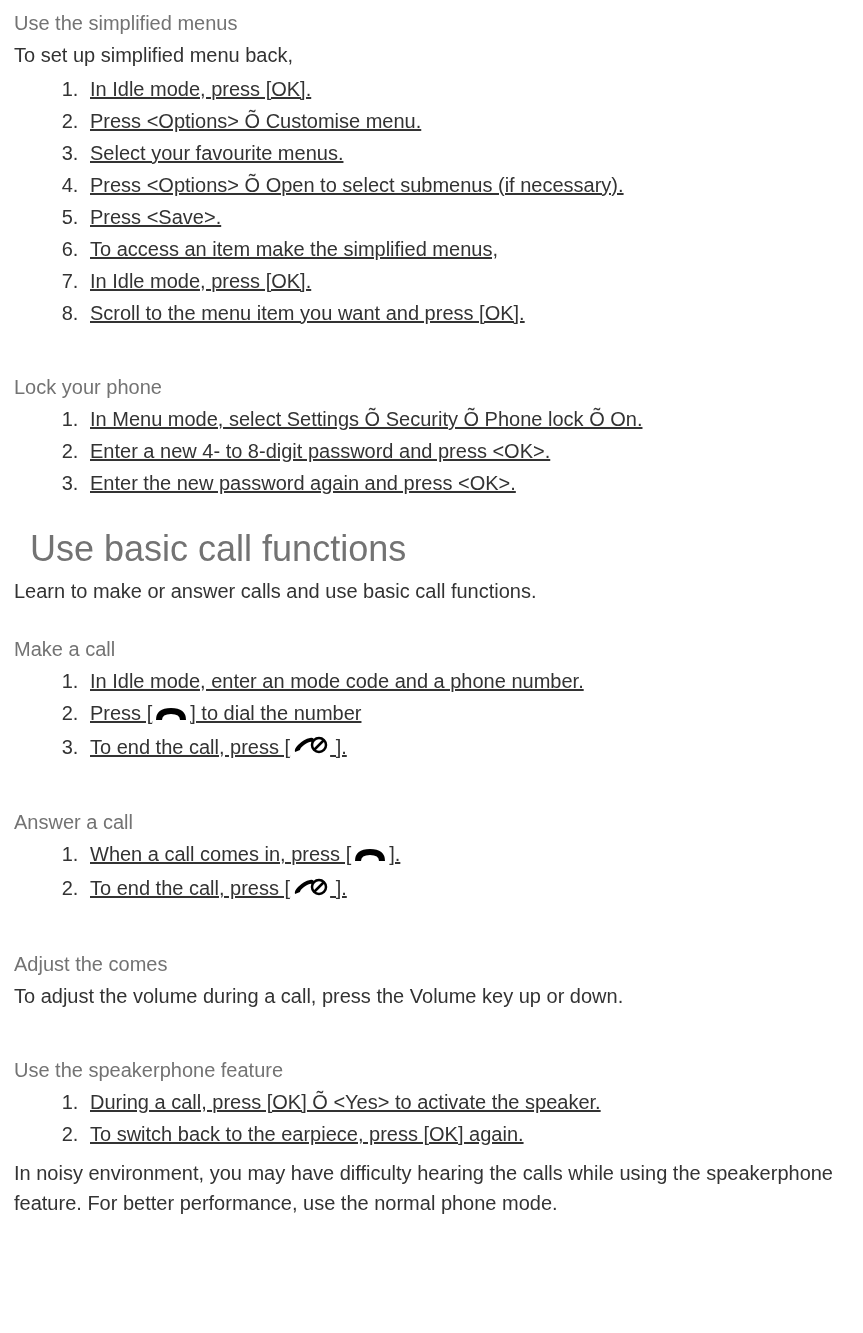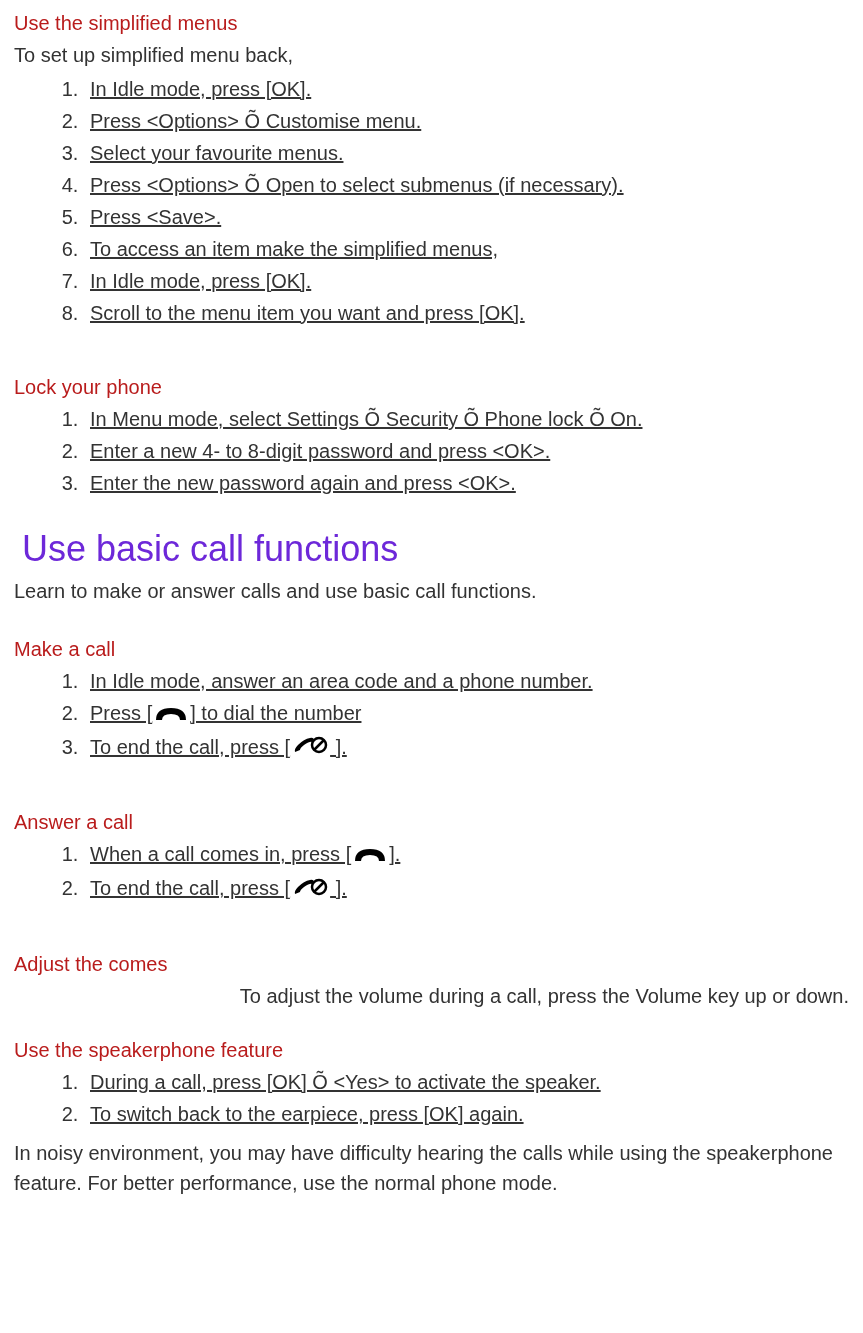--- a/index.html
+++ b/index.html
@@ -6,41 +6,41 @@
       font-family: Arial, Helvetica, sans-serif;
       margin: 0;
       padding: 8px 14px;
       color: #333;
       font-size: 20px;
       line-height: 1.5;
       width: 863px;
       box-sizing: border-box;
     }
     .section-title {
-      color: #b91c1c;
+      color: #737373;
       font-size: 20px;
       margin: 0 0 2px 0;
     }
     .intro-text {
       margin: 0 0 4px 0;
     }
     ol {
       margin: 0 0 20px 0;
       padding-left: 70px;
       text-decoration: underline;
     }
     ol li {
       padding-left: 6px;
       margin-bottom: 2px;
     }
     h1.big-heading {
       font-size: 36px;
       font-weight: normal;
-      margin: 24px 0 0 8px;
-      color: #6d28d9;
+      margin: 24px 0 0 16px;
+      color: #737373;
     }
     .spacer {
       height: 24px;
     }
     .icon {
       display: inline-block;
       vertical-align: middle;
       margin: 0 2px;
     }
   </style>
@@ -69,21 +69,21 @@
   <li>Enter the new password again and press &lt;OK&gt;.</li>
 </ol>
 
 <h1 class="big-heading">Use basic call functions</h1>
 <div class="intro-text">Learn to make or answer calls and use basic call functions.</div>
 
 <div class="spacer"></div>
 
 <div class="section-title">Make a call</div>
 <ol>
-  <li>In Idle mode, answer an area code and a phone number.</li>
+  <li>In Idle mode, enter an mode code and a phone number.</li>
   <li>
     <span>Press [</span><span class="icon"><svg width="34" height="16" viewBox="0 0 34 16">
           <path d="M2 14 Q2 2 17 2 Q32 2 32 14 L26 14 Q26 8 17 8 Q8 8 8 14 Z" fill="#000"></path>
         </svg></span><span>] to dial the number</span>
   </li>
   <li>
     <span>To end the call, press [</span><span class="icon"><svg width="36" height="20" viewBox="0 0 36 20">
           <path d="M3 17 Q2 14 6 10 Q12 4 18 3 Q20 2 22 4 L20 7 Q18 6 12 10 Q8 13 8 15 Z" fill="#000"></path>
           <circle cx="27" cy="10" r="7" fill="none" stroke="#000" stroke-width="2.5"></circle>
           <line x1="22" y1="15" x2="32" y2="5" stroke="#000" stroke-width="2.5"></line>
@@ -105,21 +105,21 @@
           <path d="M3 17 Q2 14 6 10 Q12 4 18 3 Q20 2 22 4 L20 7 Q18 6 12 10 Q8 13 8 15 Z" fill="#000"></path>
           <circle cx="27" cy="10" r="7" fill="none" stroke="#000" stroke-width="2.5"></circle>
           <line x1="22" y1="15" x2="32" y2="5" stroke="#000" stroke-width="2.5"></line>
         </svg></span><span> ].</span>
   </li>
 </ol>
 
 <div class="spacer"></div>
 
 <div class="section-title">Adjust the comes</div>
-<div style="text-align:right;">To adjust the volume during a call, press the Volume key up or down.</div>
+<div style="margin-bottom:20px;">To adjust the volume during a call, press the Volume key up or down.</div>
 
 <div class="spacer"></div>
 
 <div class="section-title">Use the speakerphone feature</div>
 <ol style="margin-bottom:9px;">
   <li>During a call, press [OK] Õ &lt;Yes&gt; to activate the speaker.</li>
   <li>To switch back to the earpiece, press [OK] again.</li>
 </ol>
 <div style="margin-left:0;">In noisy environment, you may have difficulty hearing the calls while using the speakerphone feature. For better performance, use the normal phone mode.</div>
 

